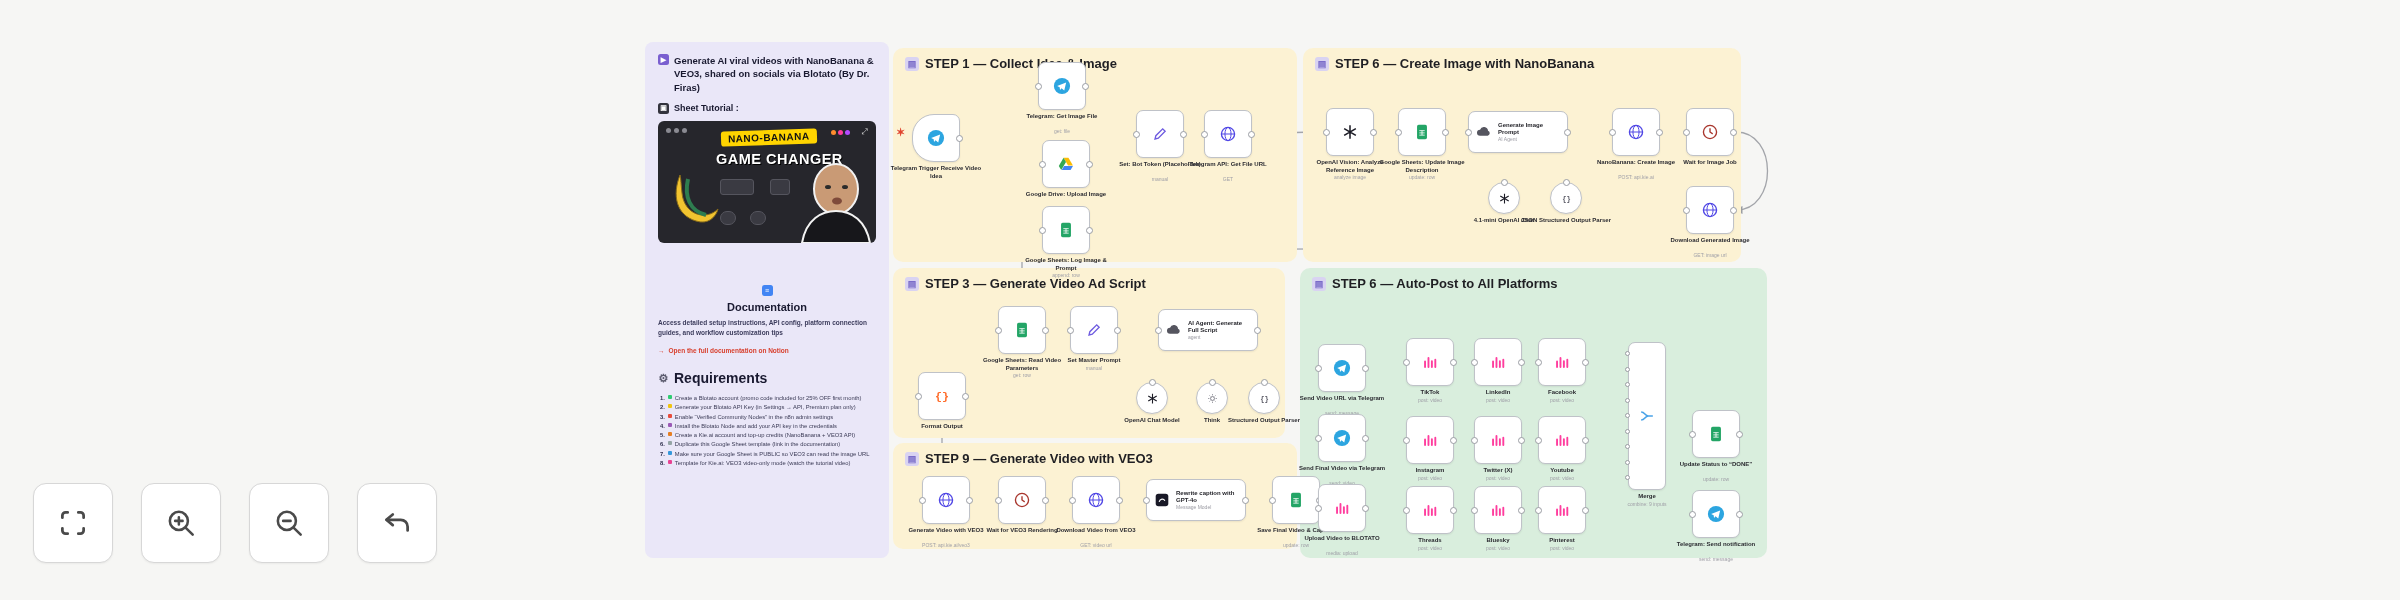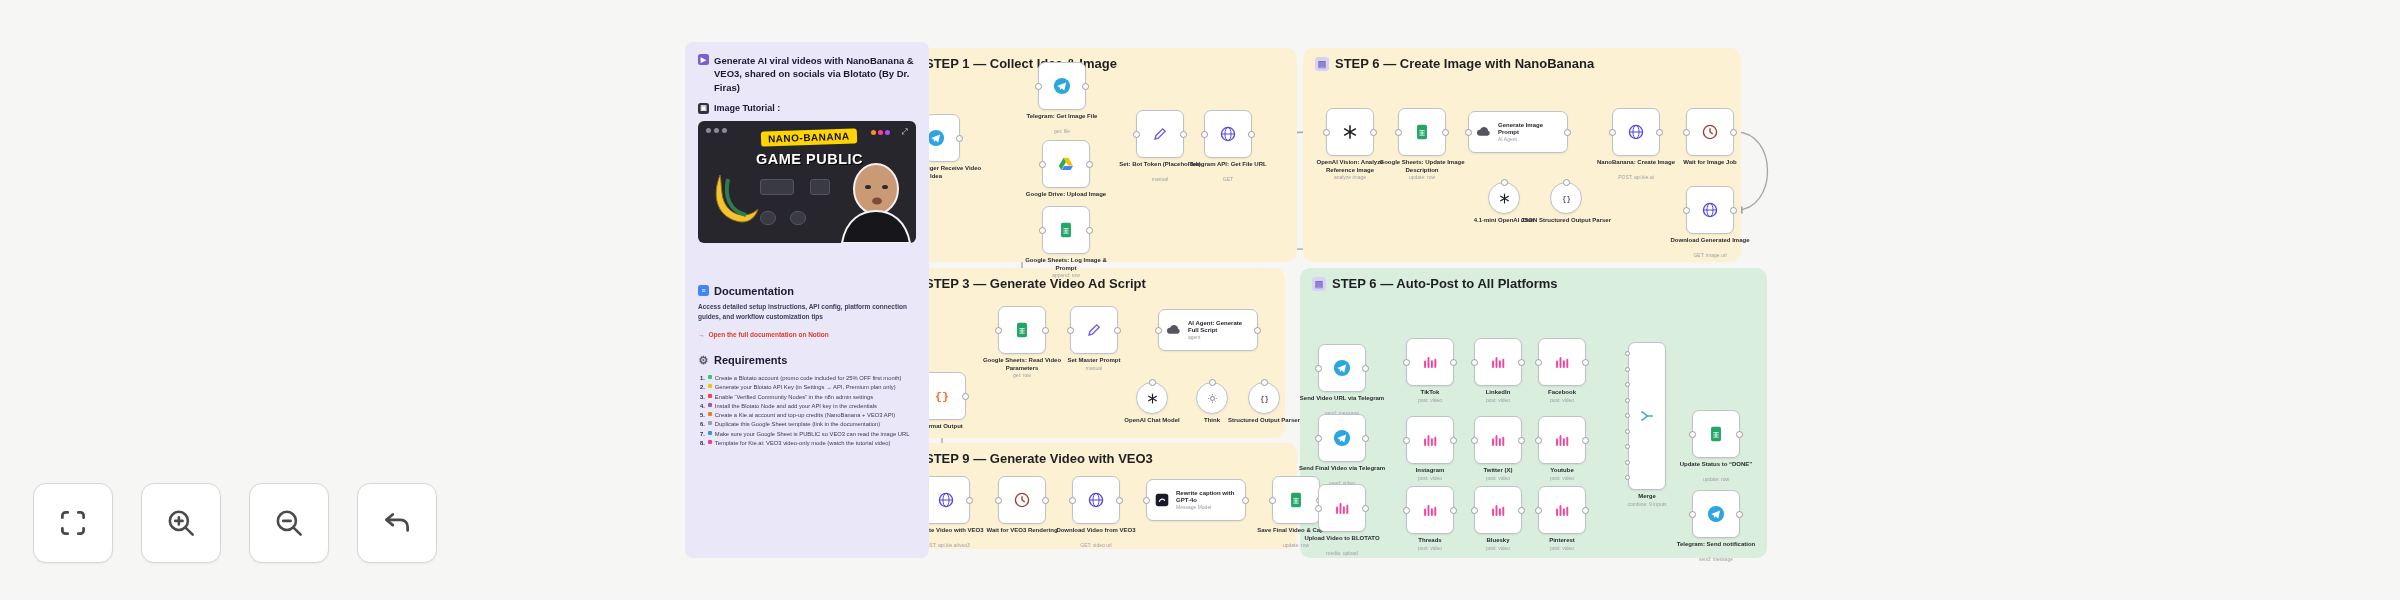--- a/index.html
+++ b/index.html
@@ -35,21 +35,21 @@
   .wtext{display:flex;flex-direction:column;line-height:1.2;}
   .wlabel{font-size:6px;font-weight:bold;color:#26262c;}
   .wsub{font-size:5px;color:#9a9aa2;}
   .nlabel{position:absolute;font-size:6px;font-weight:bold;color:#2b2b31;text-align:center;
           width:92px;line-height:1.25;}
   .nsub{position:absolute;font-size:5px;color:#a0a0a8;text-align:center;width:92px;}
   .mport{position:absolute;width:5px;height:5px;border-radius:50%;background:#fff;border:1px solid #9a9da3;left:-4px;}
   .red-mark{position:absolute;color:#e0442e;font-size:11px;font-weight:bold;}
   
   #sticky{position:absolute;left:645px;top:42px;width:244px;height:516px;background:#eae7f8;
-          border-radius:8px;padding:12px 13px;color:#2b2b45;margin-left:40px;}
+          border-radius:8px;padding:12px 13px;color:#2b2b45;}
   .st-title{display:flex;gap:5px;font-size:9.5px;font-weight:bold;line-height:1.4;color:#191930;}
   .st-row{display:flex;gap:5px;align-items:center;margin-top:9px;font-size:9px;font-weight:bold;color:#191930;}
   .ebox{width:11px;height:11px;border-radius:2.5px;flex:0 0 auto;display:flex;align-items:center;
         justify-content:center;font-size:7px;color:#fff;}
   .ebox.purple{background:#7a5fd0;} .ebox.dark{background:#33333d;}
   .ebox.blue{background:#4285f4;} .ebox.gear{background:transparent;color:#5b5b6e;font-size:11px;}
   #thumb{position:relative;margin-top:7px;width:218px;height:122px;background:#26262c;border-radius:6px;overflow:hidden;}
   .dots{position:absolute;left:8px;top:7px;display:flex;gap:3px;}
   .dots i{width:5px;height:5px;border-radius:50%;background:#8a8a92;}
   .badge{position:absolute;left:63px;top:9px;background:#ffd400;color:#111;font-weight:bold;font-size:10px;
@@ -573,66 +573,66 @@
 
   <span class="red-mark" style="left:896px;top:126px;">✶</span>
 
   <div id="sticky">
     <div class="st-title">
       <span class="ebox purple">▶</span>
       <span>Generate AI viral videos with NanoBanana &amp; VEO3, shared on socials via Blotato (By Dr. Firas)</span>
     </div>
     <div class="st-row">
       <span class="ebox dark">▣</span>
-      <span>Image Tutorial :</span>
+      <span>Sheet Tutorial :</span>
     </div>
     <div id="thumb">
       <div class="dots">
           <i></i>
           <i></i>
           <i></i>
         </div>
       <div class="logo-dots">
         <i style="background:#ff8c2e"></i>
           <i style="background:#ff3d9e"></i>
           <i style="background:#b44bff"></i>
       </div>
       <span style="position:absolute;right:8px;top:6px;color:#ddd;font-size:8px;">⤢</span>
       <div class="badge">NANO-BANANA</div>
-      <div class="thumb-title">GAME PUBLIC</div>
+      <div class="thumb-title">GAME CHANGER</div>
       <svg width="54" height="62" style="position:absolute;left:8px;top:48px;">
         <path d="M14 6 C6 26 10 46 30 52 C42 56 50 48 52 40 C40 52 18 46 16 24 C15 16 15 10 14 6 Z" fill="#f2c430" stroke="#8a6d1a" stroke-width="1"></path>
         <path d="M22 10 C18 28 24 42 40 46" fill="none" stroke="#2e7d4f" stroke-width="4"></path>
       </svg>
       <div class="mini" style="left:62px;top:58px;width:34px;height:16px;"></div>
       <div class="mini" style="left:112px;top:58px;width:20px;height:16px;"></div>
       <div class="mini" style="left:62px;top:90px;width:16px;height:14px;border-radius:8px;"></div>
       <div class="mini" style="left:92px;top:90px;width:16px;height:14px;border-radius:8px;"></div>
       <svg width="78" height="84" style="position:absolute;right:2px;bottom:0;">
         <ellipse cx="40" cy="30" rx="22" ry="25" fill="#c99a75" stroke="#f2f2f2" stroke-width="2"></ellipse>
         <path d="M6 84 C10 60 26 52 40 52 C56 52 70 62 74 84 Z" fill="#17171b" stroke="#f2f2f2" stroke-width="2"></path>
         <ellipse cx="32" cy="28" rx="3" ry="2" fill="#2b2b2b"></ellipse>
         <ellipse cx="49" cy="28" rx="3" ry="2" fill="#2b2b2b"></ellipse>
         <ellipse cx="41" cy="42" rx="5" ry="3.5" fill="#7e4a3a"></ellipse>
       </svg>
     </div>
 
-    <div class="st-row" style="margin-top:42px;">
+    <div class="st-row" style="margin-top:42px;flex-direction:column;">
       <span class="ebox blue">≡</span>
       <span style="font-size:11px;">Documentation</span>
     </div>
     <div class="doc-body">Access detailed setup instructions, API config, platform connection guides, and workflow customization tips</div>
     <div class="doc-link">
       <span>→</span>
       <span>Open the full documentation on Notion</span>
     </div>
 
     <div class="st-row" style="margin-top:16px;">
       <span class="ebox gear">⚙</span>
-      <span style="font-size:11px;">Requirements</span>
+      <span style="font-size:14px;">Requirements</span>
     </div>
     <ul class="req-list" id="req-list">
         <li>
           <span class="req-num">1.</span>
           <span class="dot" style="background:#2ecc71"></span>
           <span>Create a Blotato account (promo code included for 25% OFF first month)</span>
         </li>
         <li>
           <span class="req-num">2.</span>
           <span class="dot" style="background:#f1c40f"></span>

